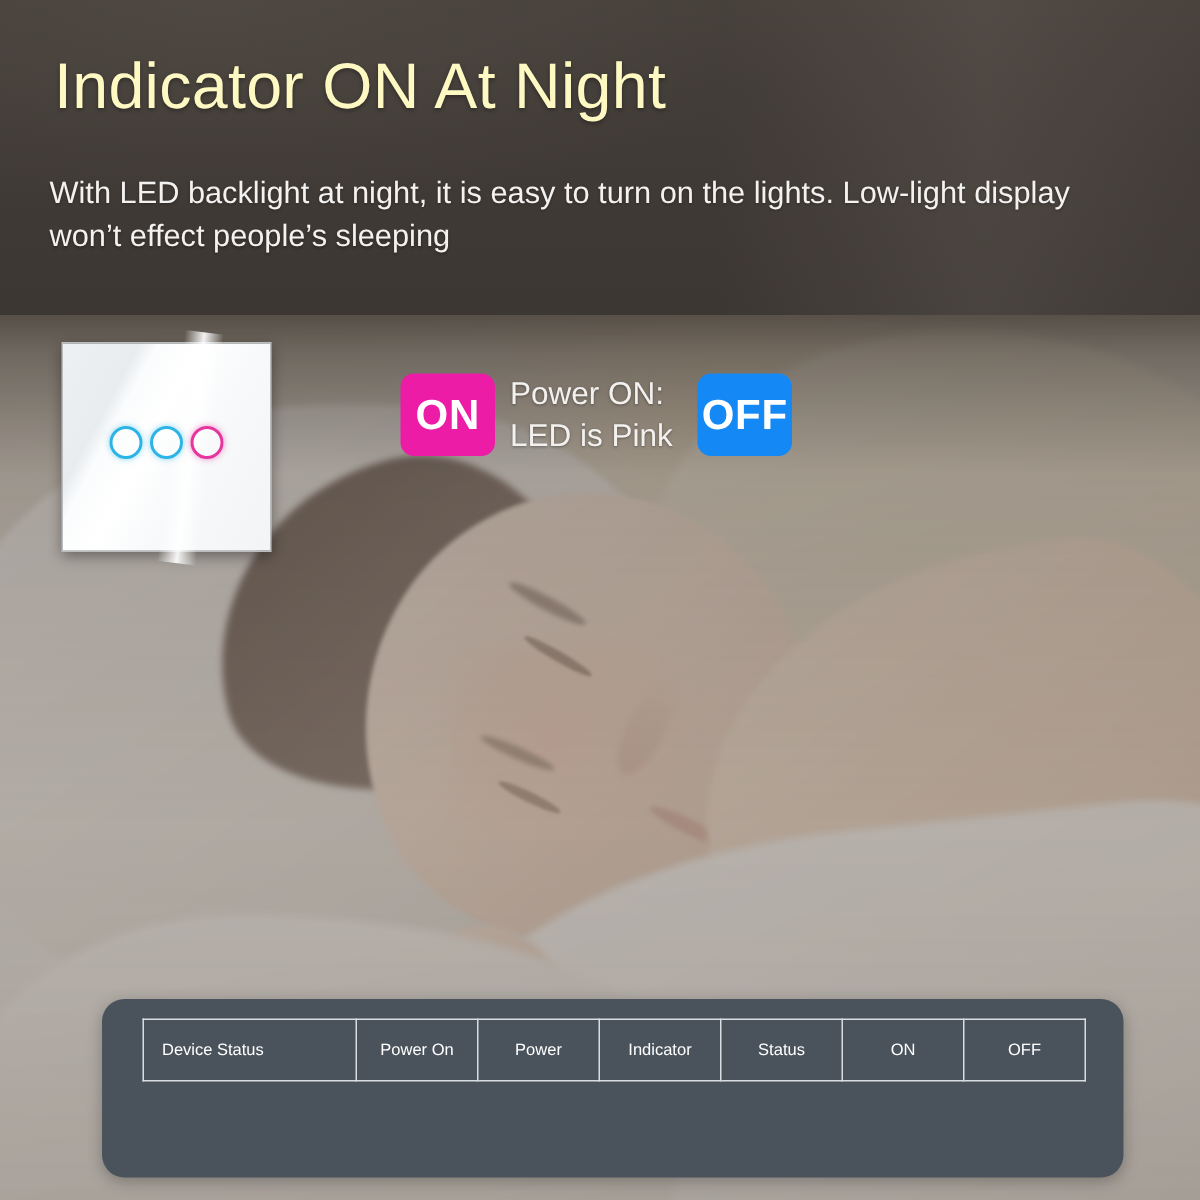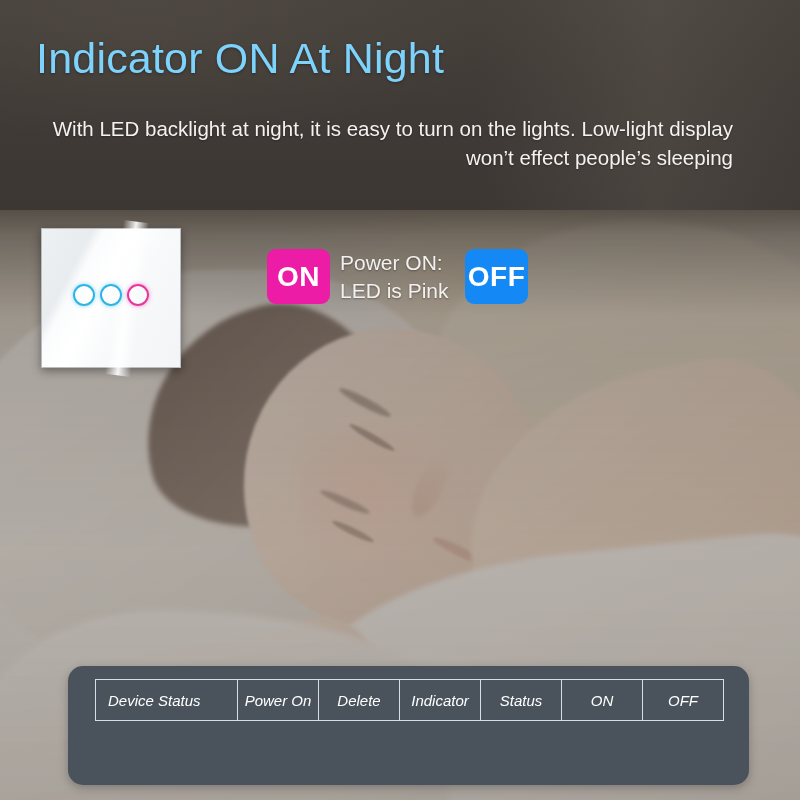--- a/index.html
+++ b/index.html
@@ -190,35 +190,34 @@
     width: 320px; height: 210px;
     background: linear-gradient(90deg, rgba(120,112,104,0) 0%, rgba(120,112,104,0.22) 55%, rgba(96,89,82,0.10) 100%);
   }
 
   
   .title {
     position: absolute;
     left: 36px; top: 35px;
     font-size: 43px;
     font-weight: 400;
-    color: #7dd3fc;
+    color: #fef9c3;
     letter-spacing: 0.2px;
     line-height: 1.1;
     text-shadow: 0 1px 3px rgba(0,0,0,0.35);
   }
   .subtitle {
     position: absolute;
     left: 33px; top: 114px;
     width: 700px;
     font-size: 20.5px;
     font-weight: 400;
     color: #f4f2f0;
     line-height: 1.42;
     text-shadow: 0 1px 2px rgba(0,0,0,0.3);
-    text-align: right;
   }
 
   
   .switch {
     position: absolute;
     left: 41px; top: 228px;
     width: 140px; height: 140px;
     background: linear-gradient(118deg, #eef1f3 0%, #e8ecef 24%, #fbfcfd 30%, #ffffff 44%, #f7f9fa 62%, #f2f4f6 100%);
     border: 1px solid #b9bdc0;
     box-shadow: 0 3px 9px rgba(0,0,0,0.40);
@@ -294,24 +293,23 @@
     position: absolute;
     left: 27px; top: 13px;
     width: 628px;
     border-collapse: collapse;
     table-layout: fixed;
   }
   .status-table td {
     border: 1.5px solid #d8dde1;
     height: 41px;
     color: #ffffff;
-    font-size: 15px;
+    font-size: 11px;
     padding: 0 0 0 12px;
     vertical-align: middle;
-    font-style: italic;
   }
   .status-table td.center { text-align: center; padding: 0; }
   .status-table .col-label { width: 142px; }
   .status-table .col-cell  { width: 81px; }
 
   .led {
     display: inline-block;
     width: 13px; height: 13px;
     border-radius: 50%;
     background: #f21a9e;
@@ -375,21 +373,21 @@
   <div class="badge-group" id="badge-off">
     <div class="badge blue">OFF</div>
   </div>
 
   <div class="table-panel">
     <table class="status-table">
       <tbody>
         <tr>
           <td class="col-label">Device Status</td>
           <td class="col-cell center">Power On</td>
-          <td class="col-cell center">Delete</td>
+          <td class="col-cell center">Power</td>
           <td class="col-cell center">Indicator</td>
           <td class="col-cell center">Status</td>
           <td class="col-cell center">ON</td>
           <td class="col-cell center">OFF</td>
         </tr>
       </tbody>
     </table>
   </div>
 
 </div>

